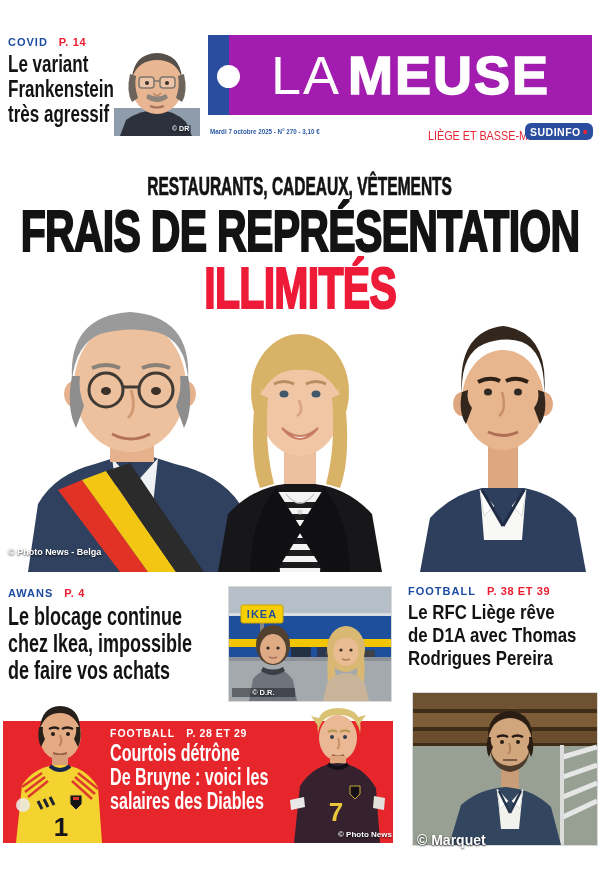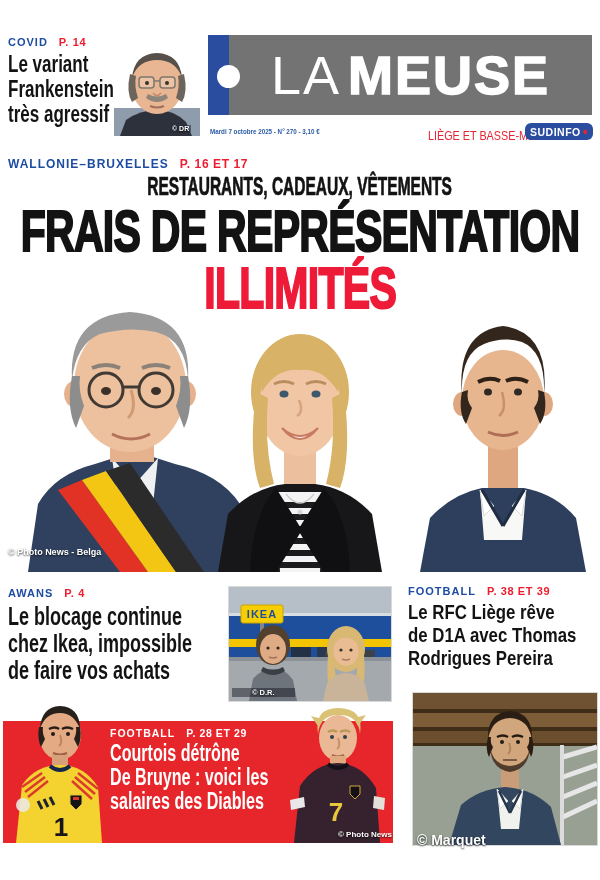--- a/index.html
+++ b/index.html
@@ -16,21 +16,21 @@
   .photo{position:absolute;overflow:hidden}
   .photo svg{display:block;width:100%;height:100%}
 
   
   #covid-kicker{left:8px;top:36px;font-size:11px}
   #covid-hl{left:8px;top:52px;font-size:23px;line-height:25px;transform:scaleX(.74)}
   #covid-photo{left:114px;top:48px;width:86px;height:88px}
   #covid-credit{left:170px;top:125px;font-size:7px;background:rgba(40,45,60,.55);padding:0 2px}
 
   
-  #masthead{position:absolute;left:208px;top:35px;width:384px;height:80px;background:#737373}
+  #masthead{position:absolute;left:208px;top:35px;width:384px;height:80px;background:#a21caf}
   #mh-band{position:absolute;left:0;top:0;width:21px;height:80px;background:#2b4da0}
   #mh-dot{position:absolute;left:9px;top:30px;width:23px;height:23px;border-radius:50%;background:#fff}
   #mh-title{position:absolute;left:21px;right:0;top:0;bottom:0;display:flex;align-items:center;
             justify-content:center;color:#fff;font-size:54px;letter-spacing:2px}
   #mh-title .light{font-weight:normal;margin-right:7px}
   #mh-title .bold{font-weight:bold;-webkit-text-stroke:1.5px #fff}
   #dateline{position:absolute;left:210px;top:127px;font-size:8px;font-weight:bold;color:#2b5aa5}
   #dateline span{display:inline-block;transform:scaleX(.78);transform-origin:left top;white-space:nowrap}
   #edition{position:absolute;left:428px;top:129px;font-size:12px;font-weight:normal;color:#e42634}
   #edition span{display:inline-block;transform:scaleX(.9);transform-origin:left top;white-space:nowrap}
@@ -119,23 +119,20 @@
     <span>Mardi 7 octobre 2025 - N° 270 - 3,10 €</span>
   </div>
   <div id="edition">
     <span>LIÈGE ET BASSE-MEUSE</span>
   </div>
   <div id="sudinfo">
     <span>SUDINFO</span>
       <span class="sud-dot">•</span>
   </div>
 
-  <div id="lead-kicker" class="kicker">
-    <span>WALLONIE–BRUXELLES</span><span class="pref">P. 16 ET 17</span>
-  </div>
   <div id="lead-overline" class="crow">
     <span>RESTAURANTS, CADEAUX, VÊTEMENTS</span>
   </div>
   <div id="lead-frais" class="crow">
     <span>FRAIS DE REPRÉSENTATION</span>
   </div>
   <div id="lead-illimites" class="crow">
     <span>ILLIMITÉS</span>
   </div>
 

